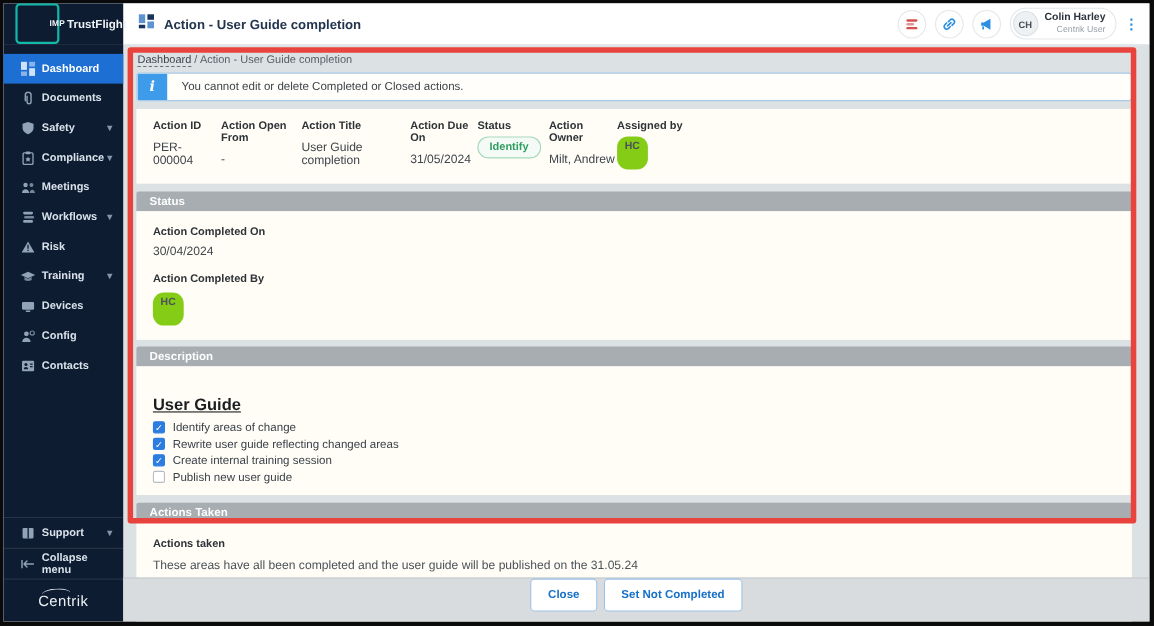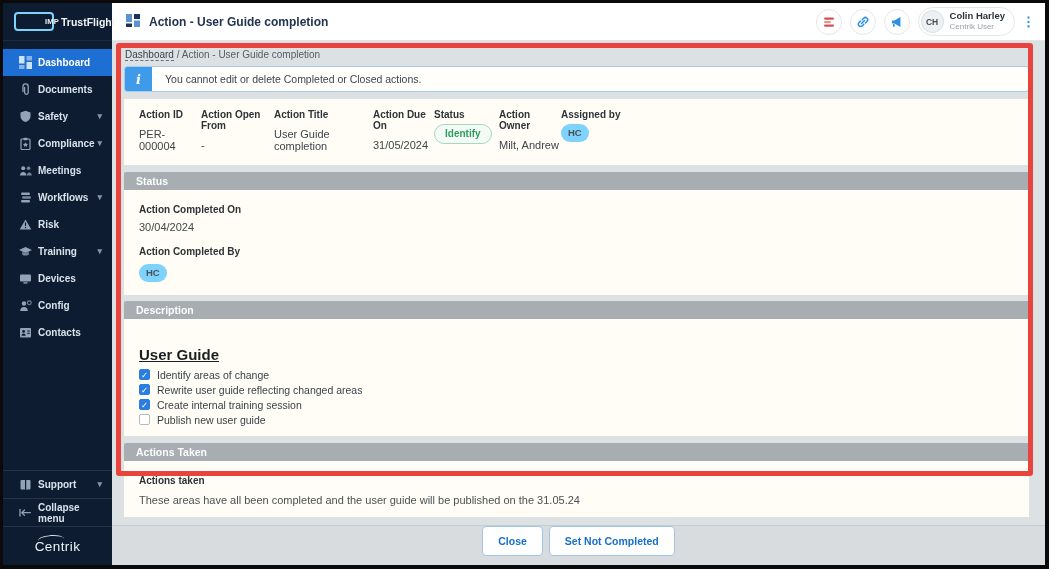--- a/index.html
+++ b/index.html
@@ -3,39 +3,39 @@
 <meta charset="utf-8">
 <style>
   * { box-sizing: border-box; margin: 0; padding: 0; }
   body { background:#2a2a2a; font-family:"Liberation Sans", sans-serif; }
   .screen { position:relative; width:1049px; height:569px; background:#0a0a0a; overflow:hidden; }
   .inner { position:absolute; left:3px; top:3px; right:4px; bottom:4px; background:#dce1e4; overflow:hidden; }
 
   
   .sidebar { position:absolute; left:0; top:0; bottom:0; width:109px; background:#0d1c30; z-index:3; }
   .brandrow { height:38px; display:flex; align-items:center; padding-left:11px; border-bottom:1px solid rgba(255,255,255,0.07); }
-  .imp-badge { width:26px; height:19px; border:2px solid #7dd3fc; border-radius:4px; color:#eef3f8; font-size:7.5px; font-weight:bold; display:flex; align-items:center; justify-content:center; letter-spacing:.3px;padding-left:36px; }
+  .imp-badge { width:26px; height:37px; border:2px solid #14b8a6; border-radius:4px; color:#eef3f8; font-size:7.5px; font-weight:bold; display:flex; align-items:center; justify-content:center; letter-spacing:.3px;padding-left:36px; }
   .brandname { color:#f0f4f9; font-size:10.5px; font-weight:bold; margin-left:7px; }
   .nav { margin-top:8px; }
   .nav-item { display:flex; align-items:center; height:27px; padding:0 10px 0 15px; color:#d9e1eb; font-size:10px; font-weight:bold; cursor:pointer; }
   .nav-item .nav-ic { width:14px; height:14px; display:flex; align-items:center; justify-content:center; flex:0 0 14px; }
   .nav-item .nav-lbl { margin-left:6px; }
   .nav-item .chev { margin-left:auto; color:#8495aa; font-size:9px; line-height:1; }
   .nav-item.active { background:#1d6fd3; color:#ffffff; }
   .side-bottom { position:absolute; bottom:0; left:0; right:0; }
   .sdiv { border-top:1px solid rgba(255,255,255,0.10); }
   .centrik-row { height:38px; display:flex; align-items:center; justify-content:center; }
   .centrik { position:relative; color:#edf1f6; font-size:13.5px; letter-spacing:.4px; }
   .swoosh { position:absolute; top:-4px; left:3px; width:26px; height:7px; border-top:1.5px solid #d7dde4; border-radius:50%/70% 70% 0 0; transform:rotate(-4deg); }
 
   
   .topbar { position:absolute; left:109px; top:0; right:0; height:38px; background:#ffffff; border-bottom:1px solid #e4e7ea; display:flex; align-items:center; z-index:2; }
   .titlegrp { display:flex; align-items:center; padding-left:14px; }
   .pagetitle { margin-left:9px; font-size:12px; font-weight:bold; color:#22344e; }
-  .hdr-right { margin-left:auto; display:flex; align-items:center; padding-right:10px; }
+  .hdr-right { margin-left:auto; display:flex; align-items:center; padding-right:10px;text-align:right; }
   .circ { width:26px; height:26px; border-radius:50%; border:1px solid #e3e7ea; background:#fff; display:flex; align-items:center; justify-content:center; margin-left:8px; cursor:pointer; }
   .userpill { display:flex; align-items:center; border:1px solid #e3e7ea; border-radius:16px; padding:2px 9px 2px 2px; margin-left:8px; background:#fff; cursor:pointer; }
   .avatar { width:23px; height:23px; border-radius:50%; background:#eef1f4; border:1px solid #dadee2; color:#454c54; font-size:8.5px; font-weight:bold; display:flex; align-items:center; justify-content:center; }
   .uname { margin-left:6px; line-height:1.15; }
   .uname .nm { font-size:9.5px; font-weight:bold; color:#2b323c; }
   .uname .rl { font-size:8px; color:#99a1a9; }
   .kebab { margin-left:7px; color:#2b8fe3; font-size:13px; font-weight:bold; cursor:pointer; }
 
   
   .main { position:absolute; left:109px; top:39px; right:0; bottom:0; background:#dce1e4; overflow:hidden; }
@@ -45,21 +45,21 @@
   .banner { display:flex; align-items:stretch; background:#fffefb; border:1px solid #a9cbe8; border-radius:3px; height:26px; margin-top:6px; overflow:hidden; }
   .banner .ic { width:27px; background:#3d9be9; color:#fff; display:flex; align-items:center; justify-content:center; font-family:"DejaVu Serif", serif; font-style:italic; font-weight:bold; font-size:13px; }
   .banner .txt { display:flex; align-items:center; padding-left:13px; font-size:10.5px; color:#3e454c; }
 
   .panel { background:#fffdf6; }
   .sum-panel { margin-top:7px; padding:10px 15px 13px; display:flex; }
   .sumcol .flbl { font-size:10px; font-weight:bold; color:#2e3338; }
   .sumcol .fval { margin-top:8px; font-size:11px; color:#3e454c; }
   .c1{width:62px}.c2{width:99px}.c3{width:73px}.c4{width:61px}.c5{width:65px}.c6{width:62px}
   .badge-green { display:inline-block; padding:3px 10px 4px; border:1px solid #a5d9bd; border-radius:11px; background:#f4fbf7; color:#2f9c60; font-size:10px; font-weight:bold; margin-top:4px; }
-  .pill-gray { display:inline-block; padding:3px 7px 4px; border-radius:10px; background:#7dd3fc; color:#4a5159; font-size:9.5px; font-weight:bold; margin-top:4px; }
+  .pill-gray { display:inline-block; padding:3px 7px 16px; border-radius:10px; background:#84cc16; color:#4a5159; font-size:9.5px; font-weight:bold; margin-top:4px; }
 
   .sec-hdr { height:18px; line-height:18px; background:#a8adb2; color:#fdfdfd; font-size:10.5px; font-weight:bold; padding-left:12px; border-radius:2px 2px 0 0; }
   .mt7{margin-top:7px}.mt6{margin-top:6px}.mt8{margin-top:8px}
   .flbl { font-size:10px; font-weight:bold; color:#2e3338; }
   .fval { font-size:11px; color:#40474e; }
 
   .status-panel { padding:14px 15px 13px; }
   .desc-panel { padding:14px 15px 7px; }
   .desc-head { font-size:15px; font-weight:bold; color:#1b1e21; margin:13px 0 6px;text-decoration:underline; }
   .chkrow { display:flex; align-items:flex-start; margin-bottom:3px; font-size:10.5px; color:#3b424a; }

